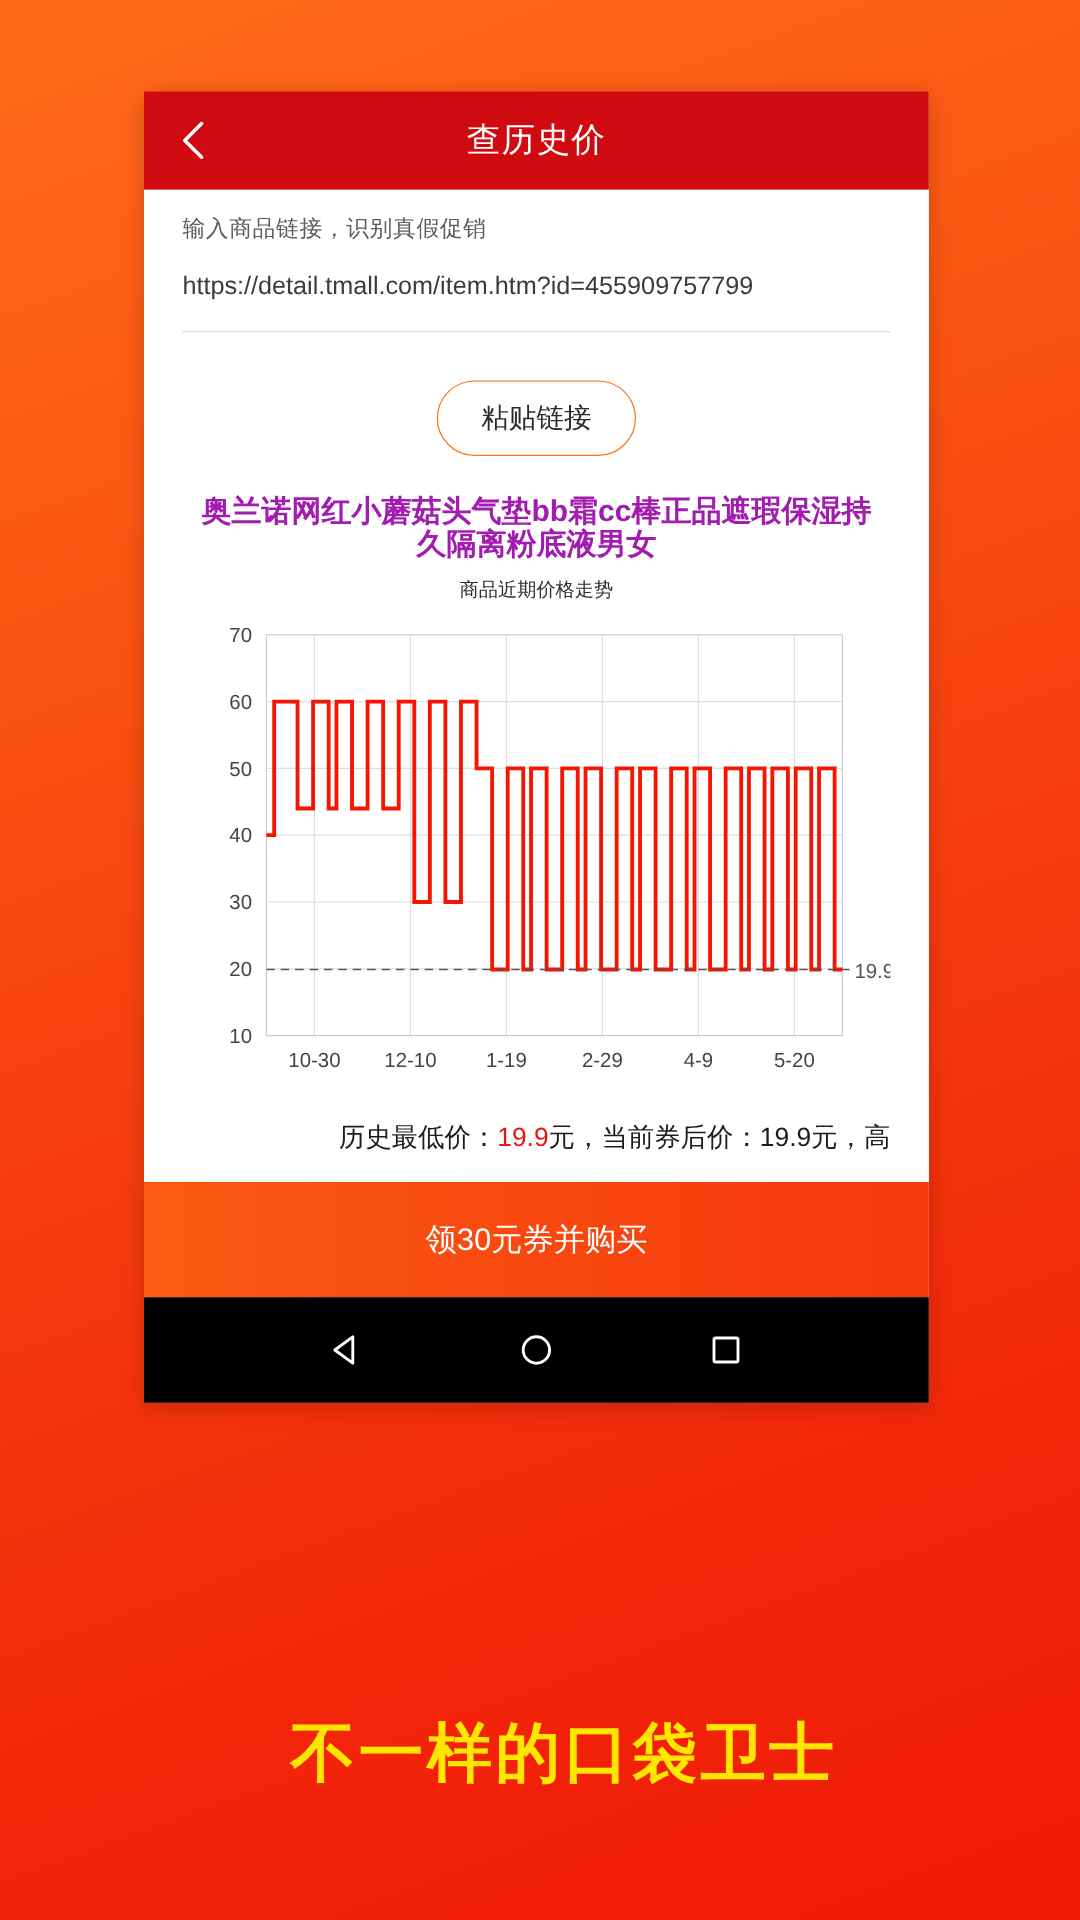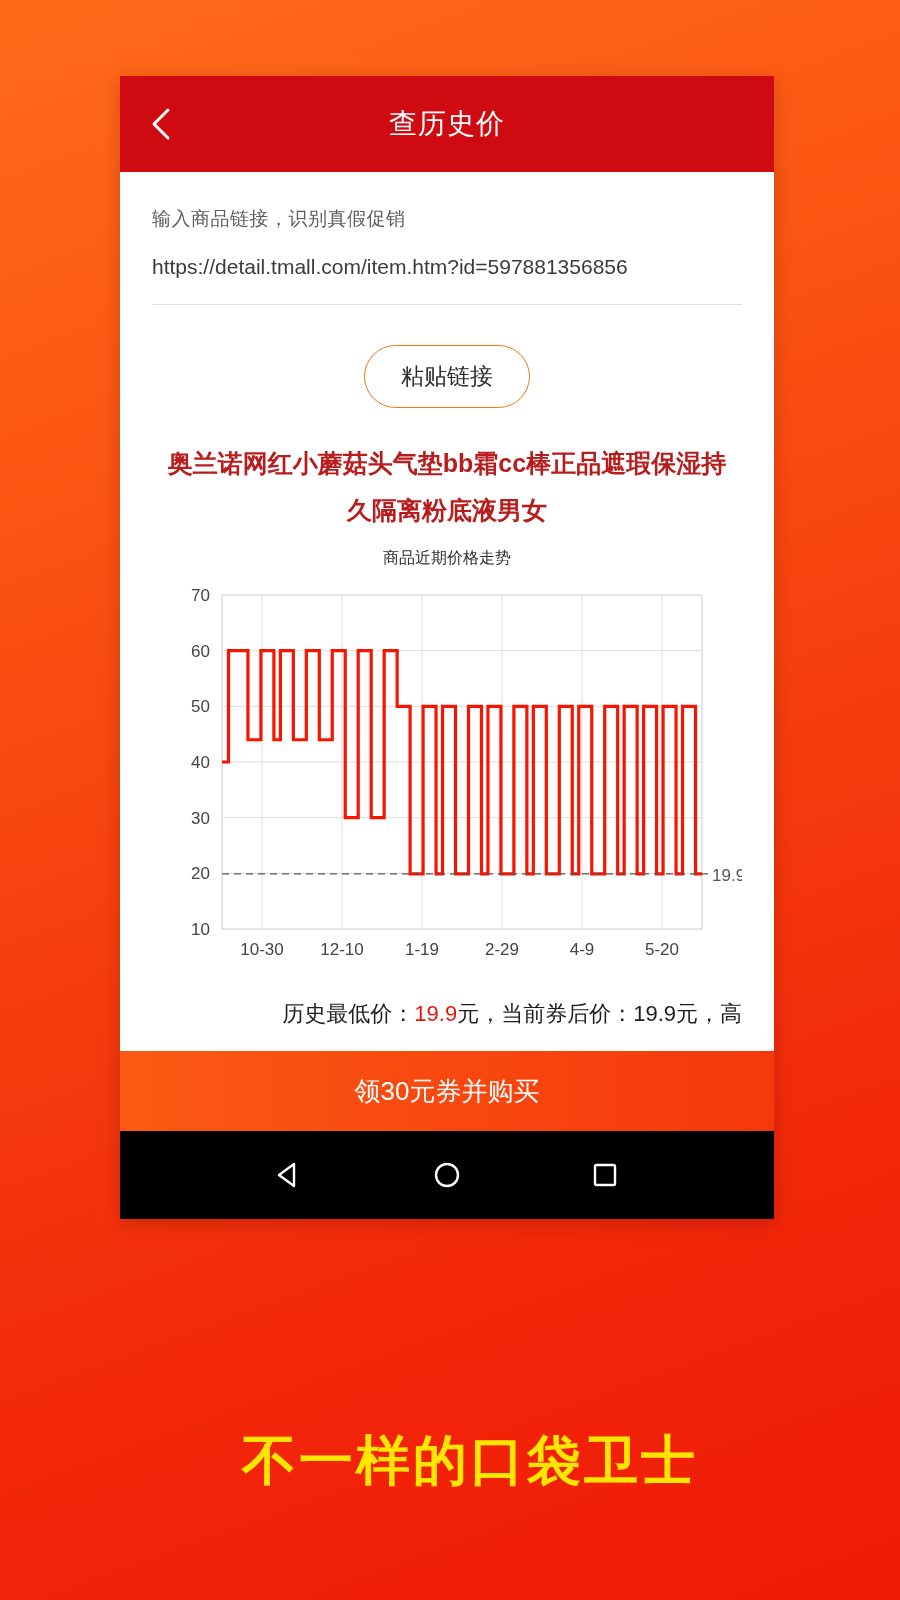--- a/index.html
+++ b/index.html
@@ -21,21 +21,21 @@
     left: 120px;
     top: 76px;
     width: 654px;
     background: #ffffff;
     box-shadow: 0 4px 18px rgba(0,0,0,0.18);
   }
 
   
   .header {
     position: relative;
-    height: 96px;
+    height: 82px;
     background: #cf0a10;
     display: flex;
     align-items: center;
     justify-content: center;
   }
   .back-arrow {
     position: absolute;
     left: 24px;
     top: 50%;
     transform: translateY(-50%);
@@ -55,21 +55,21 @@
 
   
   .content {
     padding: 0 32px 0 32px;
     background: #fff;
   }
 
   .hint {
     color: #5d5d5d;
     font-size: 19px;
-    padding-top: 34px;
+    padding-top: 20px;
     padding-bottom: 6px;
     letter-spacing: .5px;
   }
 
   .url-box {
     border-bottom: 1px solid #dcdcdc;
     padding: 12px 0 20px 0;
   }
   .url-text {
     color: #3b3b3b;
@@ -92,23 +92,23 @@
     font-size: 23px;
     color: #2b2b2b;
     background: #fff;
     cursor: pointer;
     white-space: nowrap;
   }
 
   .product-title {
     font-size: 25px;
     font-weight: bold;
-    color: #b91c1c;
+    color: #a21caf;
     text-align: center;
-    line-height: 47px;
+    line-height: 28px;
     padding: 10px 6px 14px 6px;
   }
 
   .chart-title {
     text-align: center;
     font-size: 16px;
     color: #2e2e2e;
     padding-bottom: 12px;
   }
 
@@ -125,21 +125,21 @@
     text-align: right;
     font-size: 22px;
     color: #1d1d1d;
     padding: 18px 0 22px 0;
     white-space: nowrap;
   }
   .summary .lowprice { color: #e8160f; }
 
   
   .cta {
-    height: 80px;
+    height: 96px;
     background: linear-gradient(90deg, #fb5a14 0%, #f8480f 50%, #f5380c 100%);
     display: flex;
     align-items: center;
     justify-content: center;
     cursor: pointer;
   }
   .cta span {
     color: #ffffff;
     font-size: 26px;
   }
@@ -188,21 +188,21 @@
       </svg>
     </div>
     <div class="header-title">查历史价</div>
   </div>
 
   <div class="content">
 
     <div class="hint">输入商品链接，识别真假促销</div>
 
     <div class="url-box">
-      <div class="url-text" title="输入商品链接">https://detail.tmall.com/item.htm?id=597881356856</div>
+      <div class="url-text" title="输入商品链接">https://detail.tmall.com/item.htm?id=455909757799</div>
     </div>
 
     <div class="btn-row">
       <div class="pill">粘贴链接</div>
     </div>
 
     <div class="product-title">奥兰诺网红小蘑菇头气垫bb霜cc棒正品遮瑕保湿持久隔离粉底液男女</div>
 
     <div class="chart-title">商品近期价格走势</div>
 

